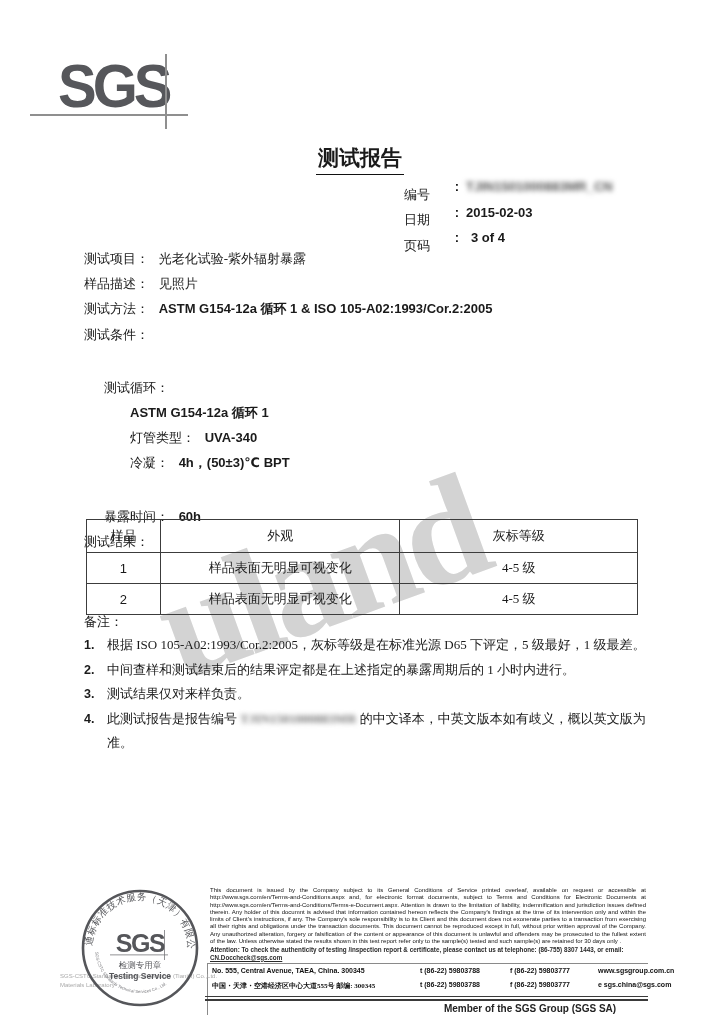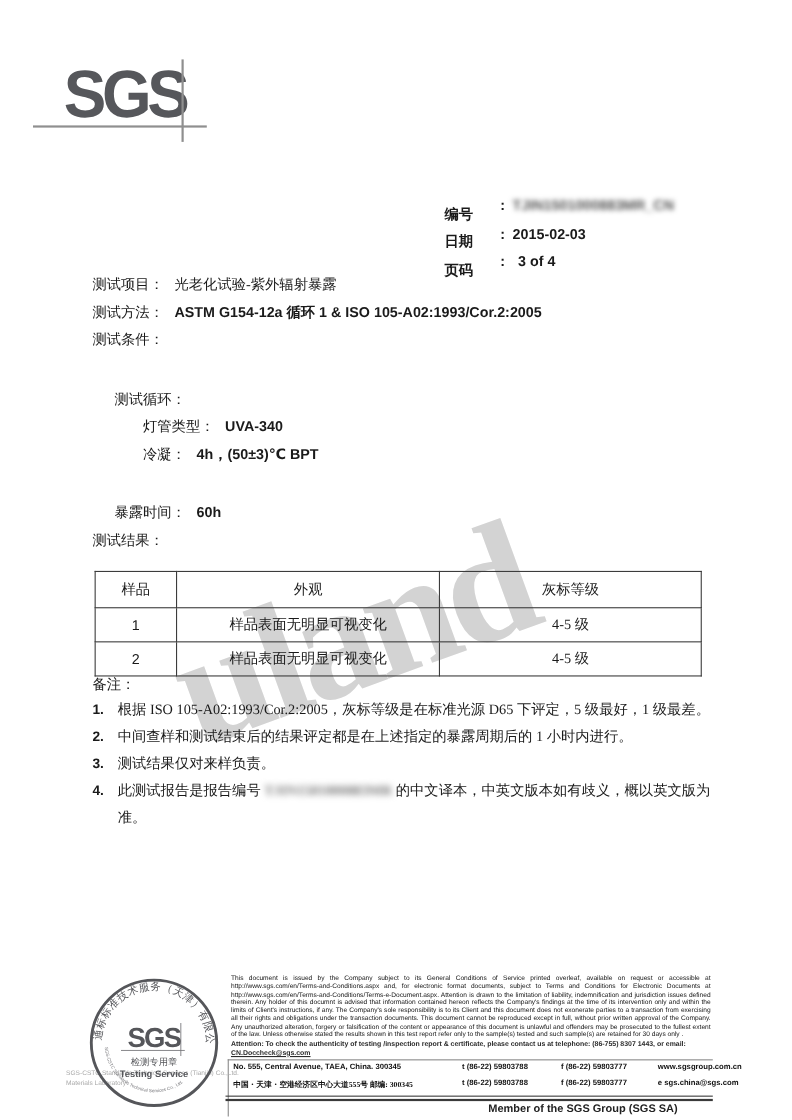--- a/index.html
+++ b/index.html
@@ -24,21 +24,21 @@
   .logo-vline { position:absolute; left:165px; top:54px; width:1.5px; height:75px; background:#8f8f8f; }
 
   
   .title-row { position:absolute; left:0; top:144px; width:720px; text-align:center; z-index:1; }
   .title-row span { display:inline-block; font-size:21px; font-weight:bold;
     border-bottom:1.5px solid #111; padding:0 2px 2px 2px; }
 
   
   .meta { position:absolute; left:404px; top:174px; z-index:1; }
   .meta-row { display:flex; height:25.5px; align-items:center; font-size:13px; }
-  .meta-lbl { width:44px; font-weight:bold;margin-top:16px; }
+  .meta-lbl { width:44px; font-weight:normal;margin-top:16px; }
   .meta-colon { width:18px; font-weight:bold; text-align:center; }
   .meta-val { font-weight:bold; white-space:nowrap; }
   .pad-l { padding-left:5px; }
   .blurred { filter:blur(2.4px); color:#555; }
   .blurred2 { filter:blur(2.8px); color:#777; font-weight:bold; }
 
   
   .info { position:absolute; left:84px; top:250px; width:600px; z-index:1; font-size:13px; }
   .iline { height:25.2px; white-space:nowrap; }
   .ind1 { padding-left:20px;margin-top:28px; }
@@ -92,20 +92,23 @@
 <div class="page">
 
   <div class="watermark cn">uland</div>
 
   <div class="logo-wrap">
     <div class="logo-text">SGS</div>
     <div class="logo-hline"></div>
     <div class="logo-vline"></div>
   </div>
 
+  <div class="title-row">
+    <span class="cn">测试报告</span>
+  </div>
 
   <div class="meta">
     <div class="meta-row">
       <span class="meta-lbl cn">编号</span>
       <span class="meta-colon">:</span>
       <span class="meta-val blurred">TJIN1501000883MR_CN</span>
     </div>
     <div class="meta-row">
       <span class="meta-lbl cn">日期</span>
       <span class="meta-colon">:</span>
@@ -117,28 +120,35 @@
       <span class="meta-val pad-l">3 of 4</span>
     </div>
   </div>
 
   <div class="info">
     <div class="iline">
       <span class="lbl cn">测试项目：</span>
       <span class="cn">光老化试验-紫外辐射暴露</span>
     </div>
     <div class="iline">
+      <span class="lbl cn">样品描述：</span>
+      <span class="cn">见照片</span>
+    </div>
+    <div class="iline">
       <span class="lbl cn">测试方法：</span>
       <span class="lat">ASTM G154-12a 循环 1 &amp; ISO 105-A02:1993/Cor.2:2005</span>
     </div>
     <div class="iline">
       <span class="lbl cn">测试条件：</span>
     </div>
     <div class="iline ind1">
       <span class="lbl cn">测试循环：</span>
+    </div>
+    <div class="iline ind2">
+      <span class="lat">ASTM G154-12a 循环 1</span>
     </div>
     <div class="iline ind2">
       <span class="lbl cn">灯管类型：</span>
       <span class="lat">UVA-340</span>
     </div>
     <div class="iline ind2">
       <span class="lbl cn">冷凝：</span>
       <span class="lat">4h，(50±3)℃ BPT</span>
     </div>
     <div class="iline ind1">

